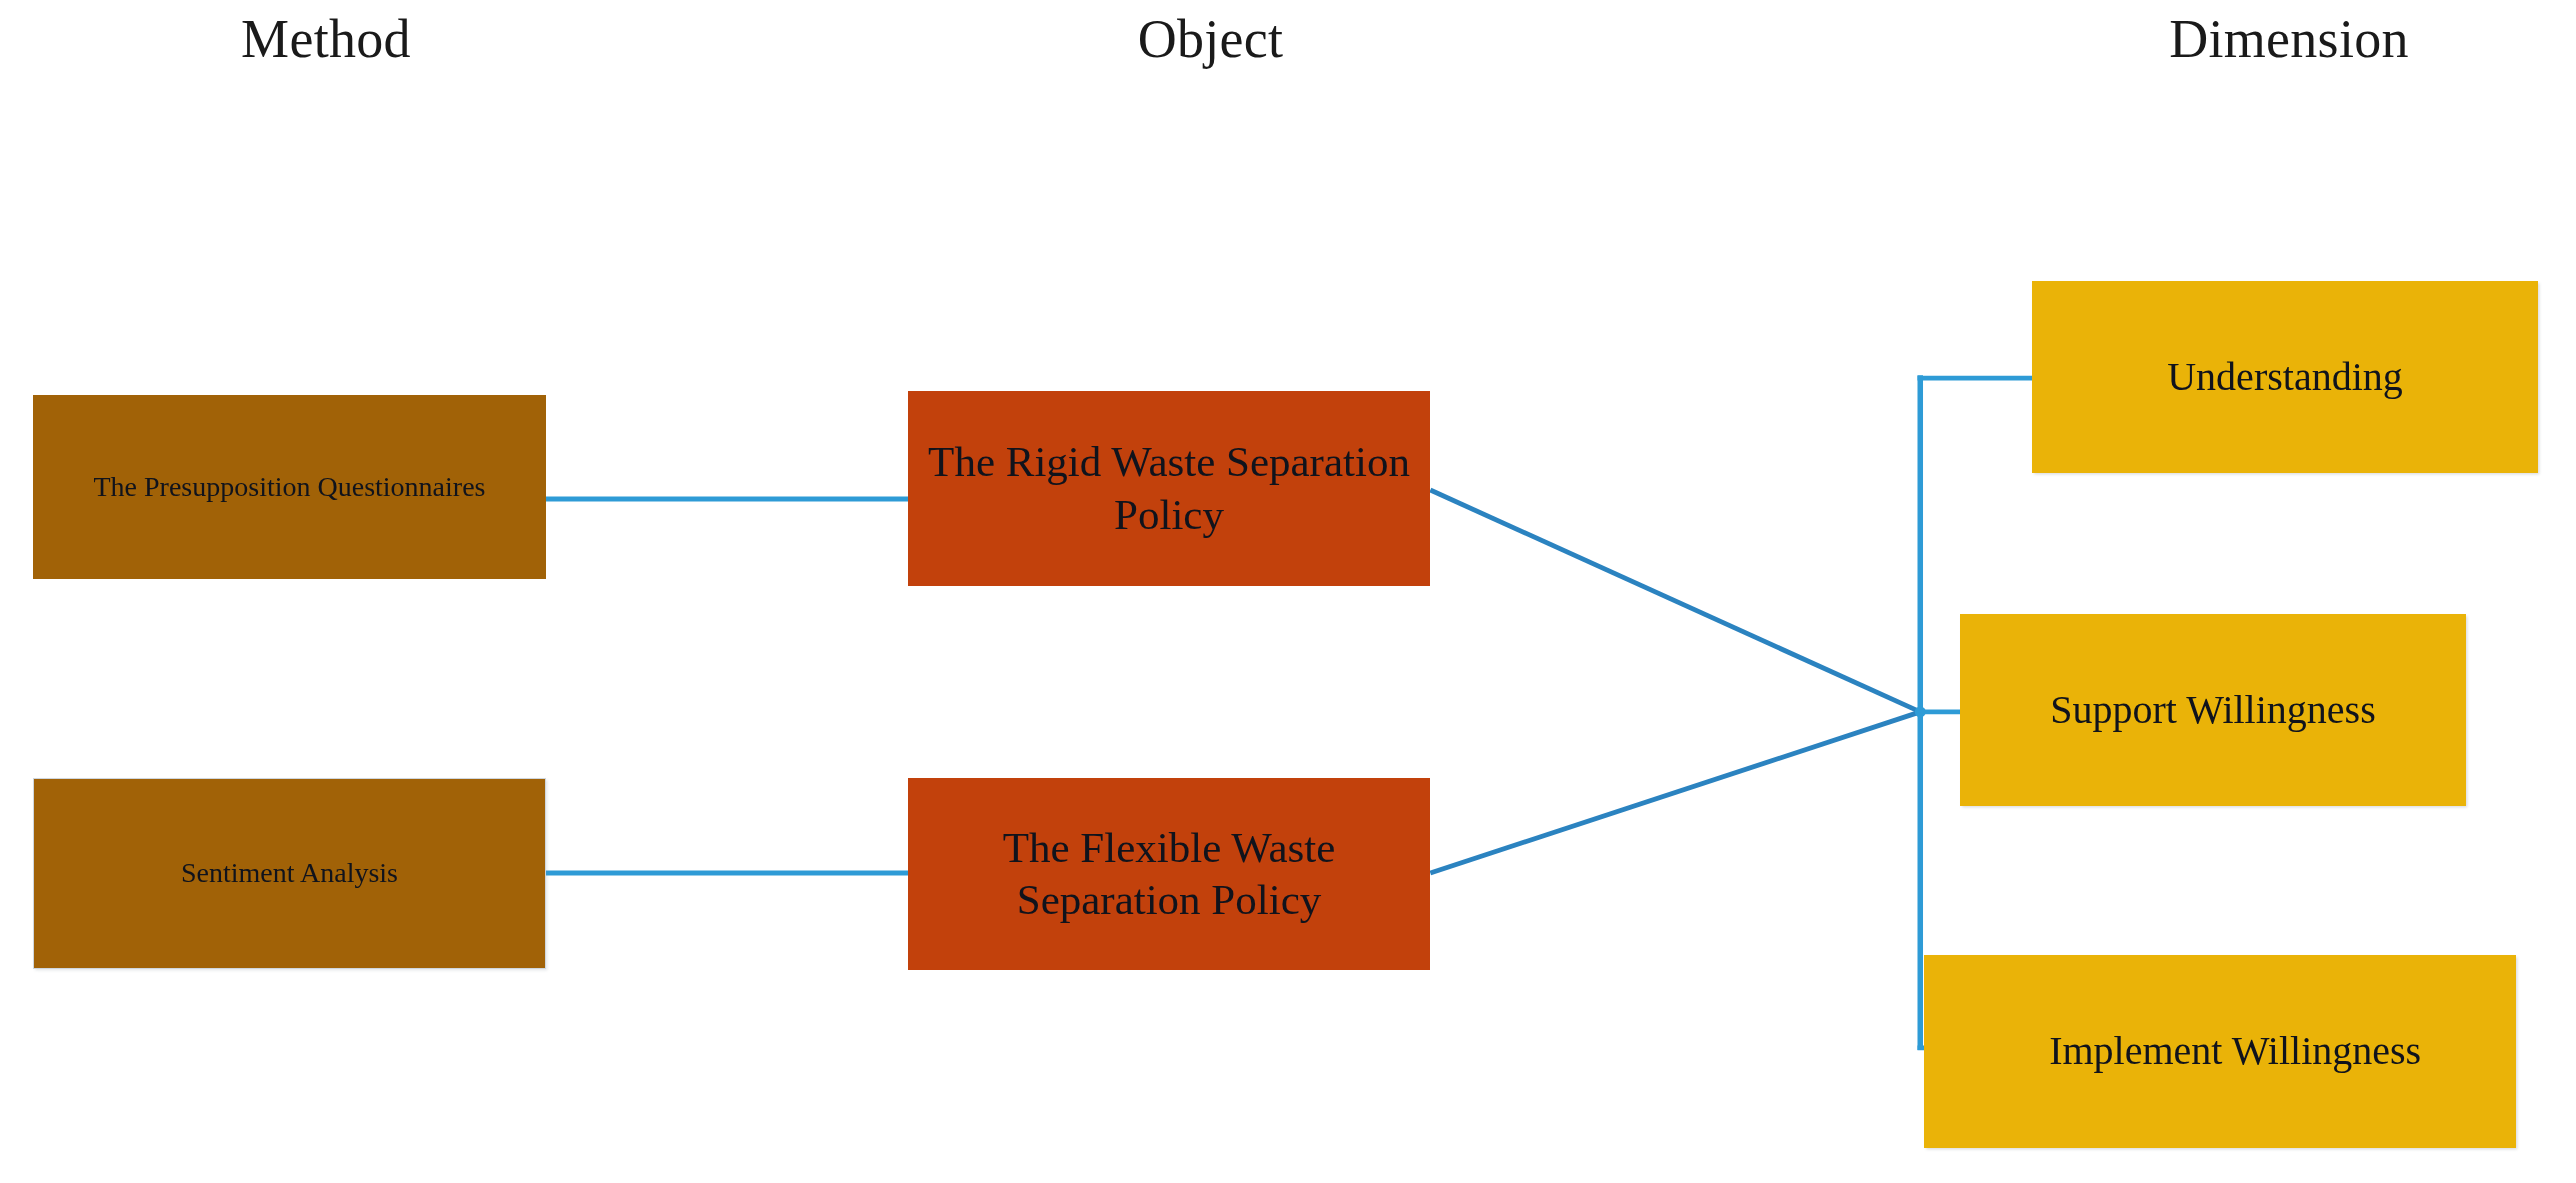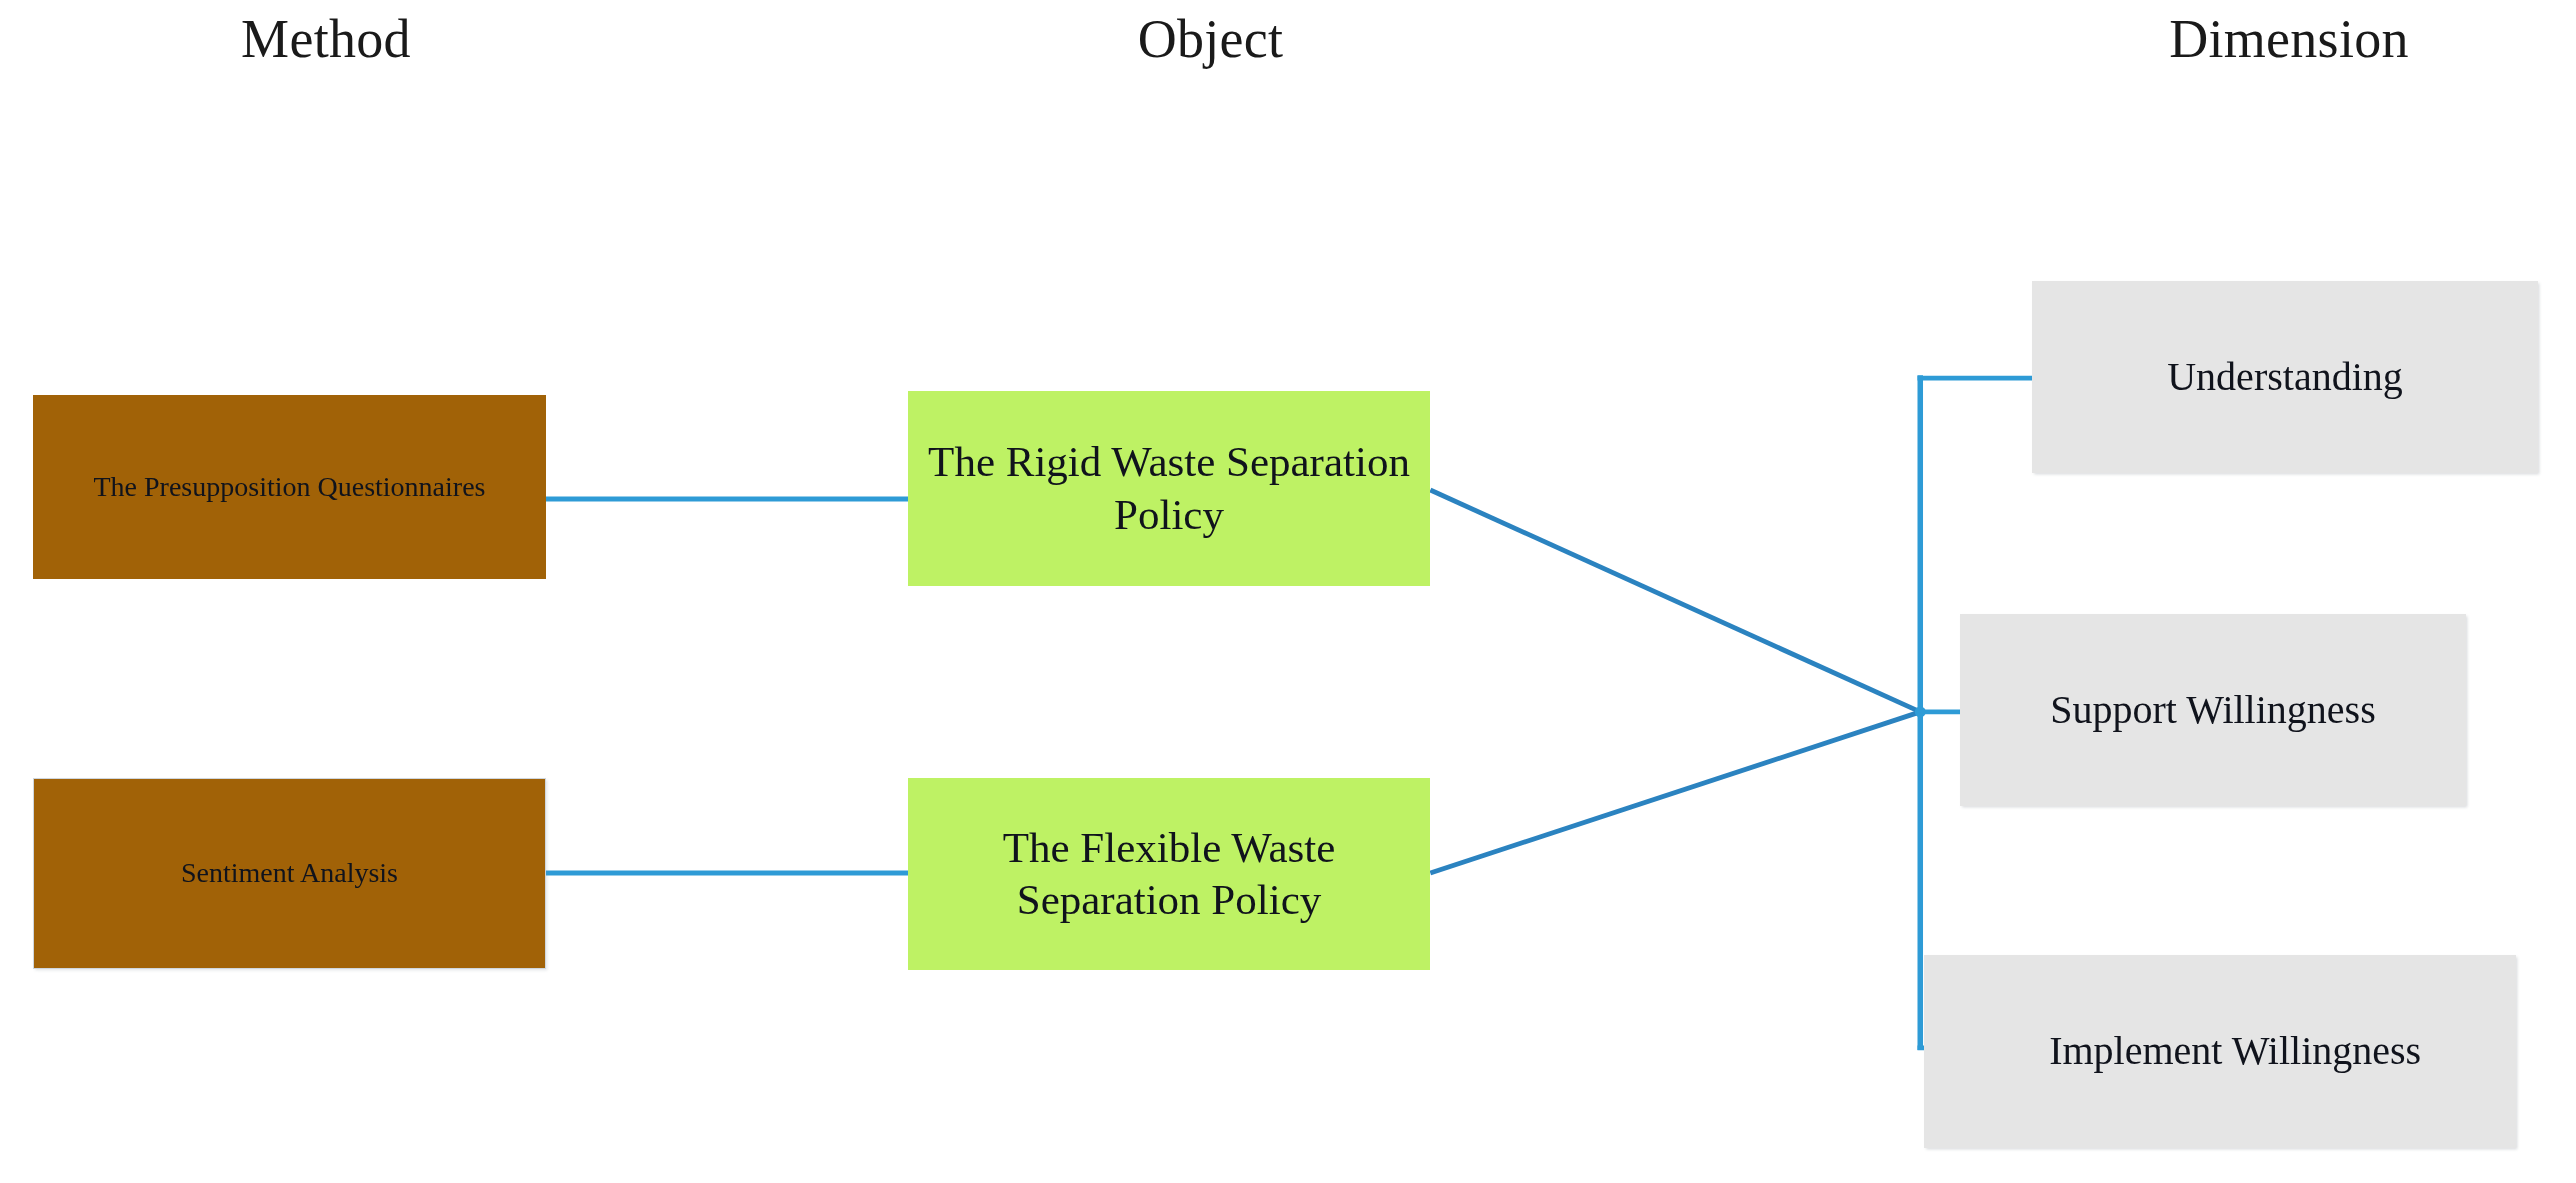--- a/index.html
+++ b/index.html
@@ -57,27 +57,27 @@
     background: #a16207;
     font-size: 28px;
   }
   .node-method.bordered {
     border: 1.4px solid #cfd6dd;
     box-shadow: 2.1px 2.1px 2.8px rgba(120,130,140,0.22);
   }
 
   
   .node-object {
-    background: #bef264;
+    background: #c2410c;
     font-size: 43px;
   }
 
   
   .node-dimension {
-    background: #e5e5e5;
+    background: #eab308;
     font-size: 40px;
     box-shadow: 2.1px 2.1px 2.8px rgba(110,120,130,0.28);
   }
 
   
   #box-presupposition { left: 33px;   top: 395px;  width: 513px; height: 184px; }
   #box-sentiment      { left: 33px;   top: 778px; width: 513px; height: 191px; }
   #box-rigid          { left: 908px; top: 391px;  width: 522px; height: 195px; }
   #box-flexible       { left: 908px; top: 778px; width: 522px; height: 192px; }
   #box-understanding  { left: 2032px; top: 281px;  width: 506px; height: 192px; }

